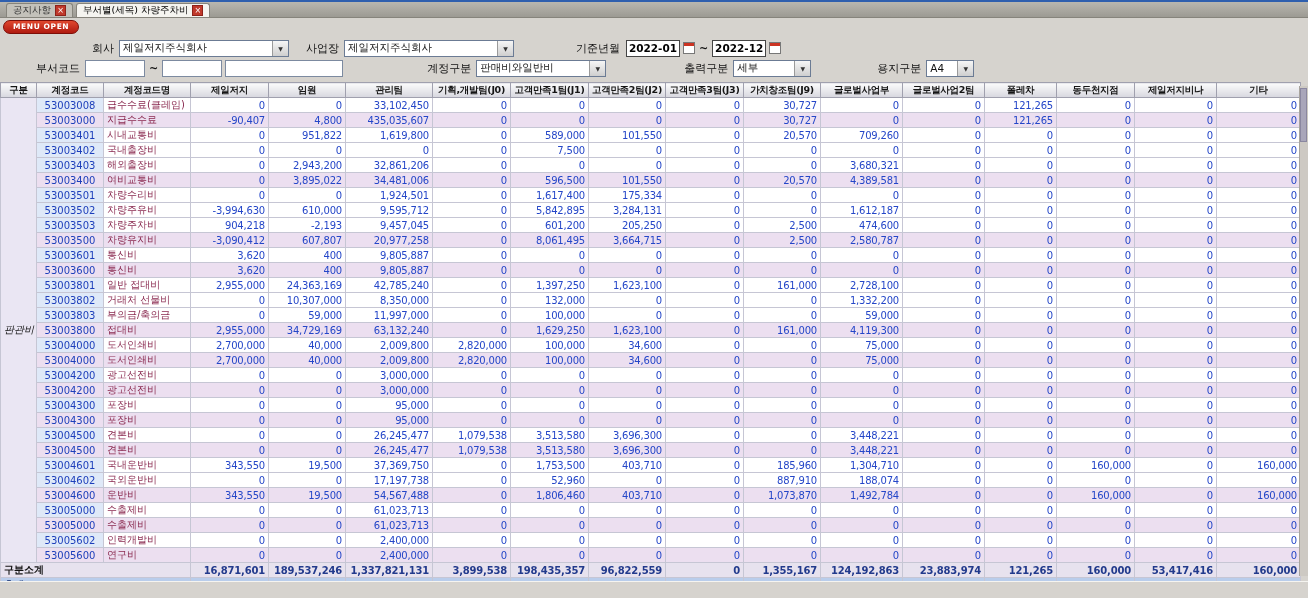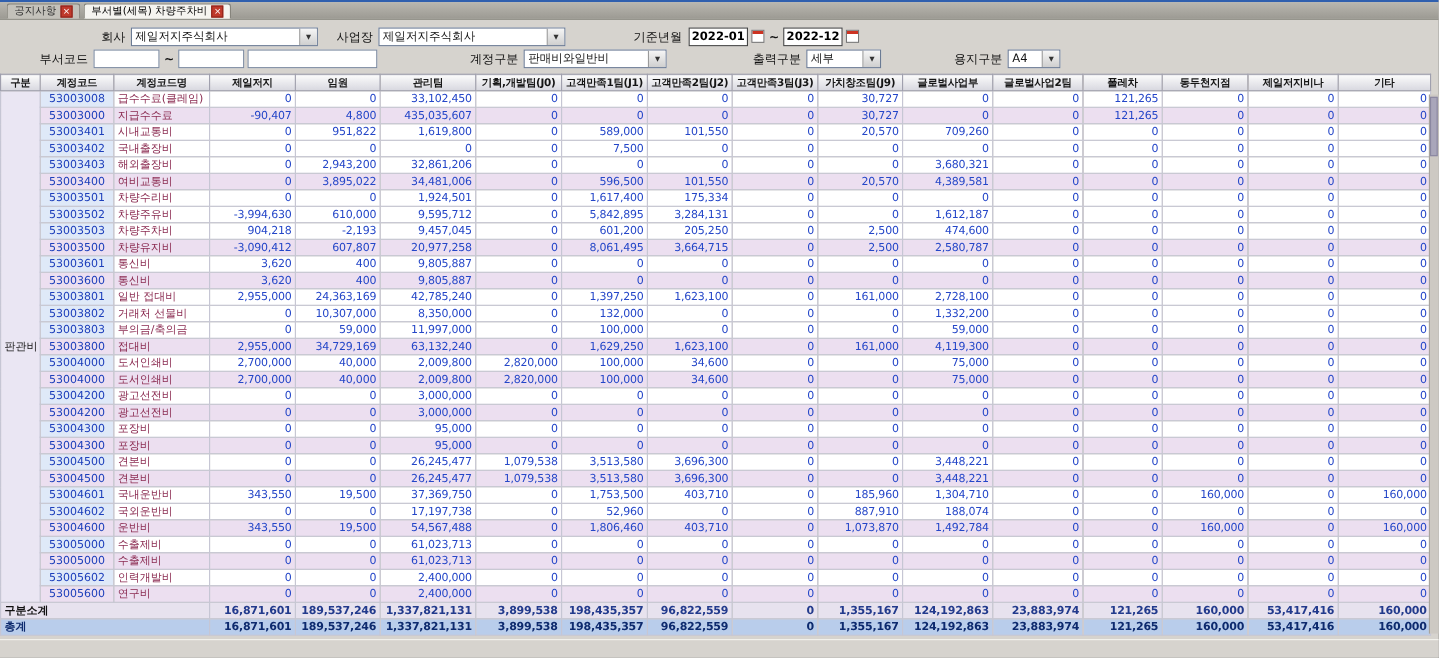--- a/index.html
+++ b/index.html
@@ -39,21 +39,21 @@
   .grid th{background:linear-gradient(#fbfbfb,#d7d7df);border:1px solid #a0a0ae;height:14px;
     font-weight:bold;color:#151515;padding:0 1px;overflow:hidden;white-space:nowrap;font-size:9.5px;letter-spacing:-0.3px;}
   .grid td{border:1px solid #c6c6d4;height:13px;padding:0 3px;overflow:hidden;white-space:nowrap;}
   .drow td{background:#ffffff;}
   .drow td.code{background:#dfe9f8;}
   td.code{color:#1d3fbb;text-align:center;}
   td.name{color:#8a2a50;text-align:left;}
   td.num{color:#2446c8;text-align:right;letter-spacing:-0.2px;}
   tr.trow td{background:#ecdff0;}
   tr.trow td.code{background:#ecdff0;}
-  td.gcell{background:#eae6f3;text-align:center;vertical-align:middle;color:#111;font-size:10px;}
+  td.gcell{background:#eae6f3;text-align:center;vertical-align:middle;color:#111;font-size:10px;font-style:italic;}
   tr.subtotal td{background:#e7e2ee;font-weight:bold;}
   tr.subtotal td.flab{text-align:left;color:#111;}
   tr.subtotal td.num{color:#223a8c;}
   tr.grand td{background:#b9cdeb;font-weight:bold;}
   tr.grand td.flab{text-align:left;color:#0d2a6e;}
   tr.grand td.num{color:#0d2a6e;}
   
   .vscroll{position:absolute;right:0;top:86px;width:8px;height:490px;background:#cdc9c3;border-left:1px solid #a8a49e;}
   .vthumb{position:absolute;top:2px;left:0;width:7px;height:54px;background:#a9a6ba;border:1px solid #8a87a0;box-sizing:border-box;}
   .statusbar{position:absolute;left:0;bottom:0;width:1308px;height:16px;background:#d6d3ce;border-top:1px solid #f5f4f0;}
@@ -68,20 +68,23 @@
     <div class="tab">
       <span>공지사항</span>
       <span class="tabx">×</span>
     </div>
     <div class="tab active">
       <span>부서별(세목) 차량주차비</span>
       <span class="tabx">×</span>
     </div>
   </div>
 
+  <div class="menurow">
+    <span class="menubtn">MENU OPEN</span>
+  </div>
 
   <div class="filters">
     <div class="frow">
       <span class="lbl" style="margin-left:92px">회사</span>
       <span class="dd" style="width:170px;margin-left:5px">
         <span class="ddval">제일저지주식회사</span>
         <span class="ddarrow">▼</span>
       </span>
       <span class="lbl" style="margin-left:17px">사업장</span>
       <span class="dd" style="width:170px;margin-left:5px">
@@ -100,21 +103,21 @@
       <input class="txt" style="width: 54px; margin-left: 5px;" value="">
       <span class="tilde">~</span>
       <input class="txt" style="width: 54px;" value="">
       <input class="txt" style="width: 112px; margin-left: 3px;" value="">
       <span class="lbl" style="margin-left:84px">계정구분</span>
       <span class="dd" style="width:130px;margin-left:5px">
         <span class="ddval">판매비와일반비</span>
         <span class="ddarrow">▼</span>
       </span>
       <span class="lbl" style="margin-left:78px">출력구분</span>
-      <span class="dd" style="width:68px;margin-left:5px">
+      <span class="dd" style="width:78px;margin-left:5px">
         <span class="ddval">세부</span>
         <span class="ddarrow">▼</span>
       </span>
       <span class="lbl" style="margin-left:66px">용지구분</span>
       <span class="dd" style="width:48px;margin-left:5px">
         <span class="ddval">A4</span>
         <span class="ddarrow">▼</span>
       </span>
     </div>
   </div>

